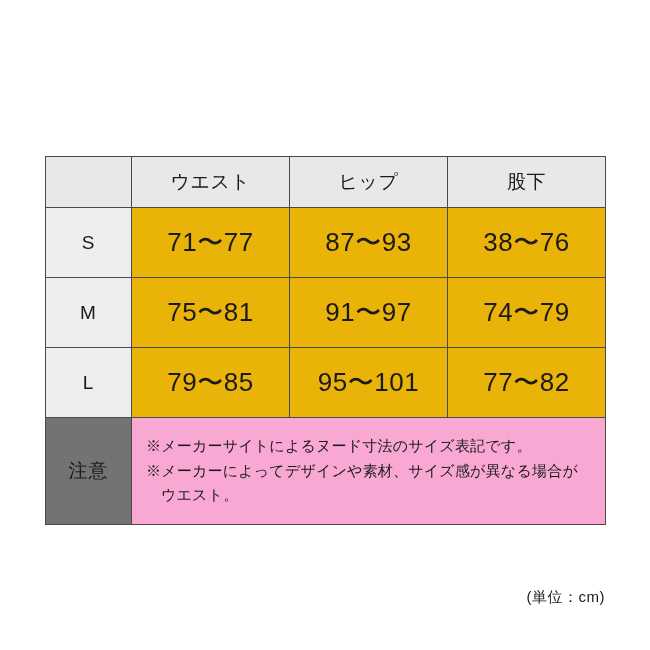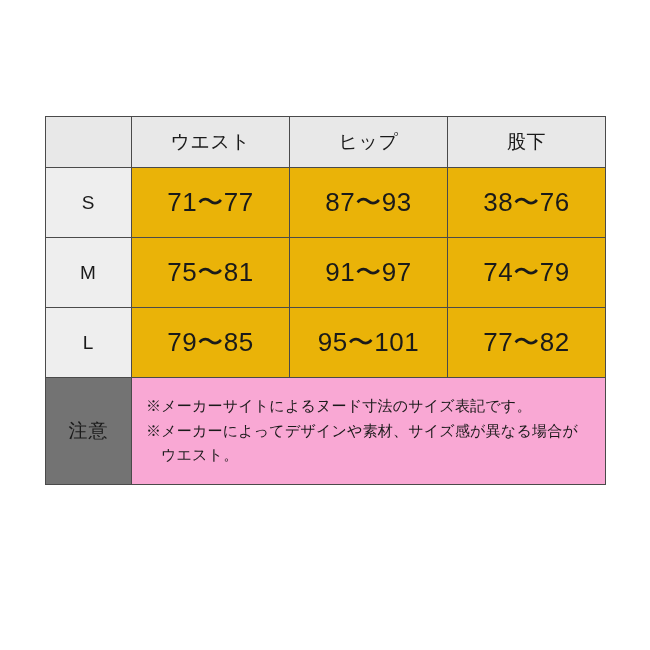--- a/index.html
+++ b/index.html
@@ -12,20 +12,21 @@
     background: #ffffff;
     font-family: "Liberation Sans", sans-serif;
     color: #1a1a1a;
     overflow: hidden;
   }
   .page {
     position: relative;
     width: 650px;
     height: 570px;
     box-sizing: border-box;
+    margin-top: 40px;
   }
   .table-wrap {
     position: absolute;
     left: 45px;
     top: 116px;
     width: 560px;
   }
   table.size-table {
     border-collapse: collapse;
     table-layout: fixed;
@@ -144,14 +145,15 @@
           <td class="note-body" colspan="3">
             <span class="note-line">※メーカーサイトによるヌード寸法のサイズ表記です。</span>
             <span class="note-line">※メーカーによってデザインや素材、サイズ感が異なる場合が</span>
             <span class="note-line indent">ウエスト。</span>
           </td>
         </tr>
       </tbody>
     </table>
   </div>
 
+  <div class="unit">(単位：cm)</div>
 
 </div>
 
 </body></html>

